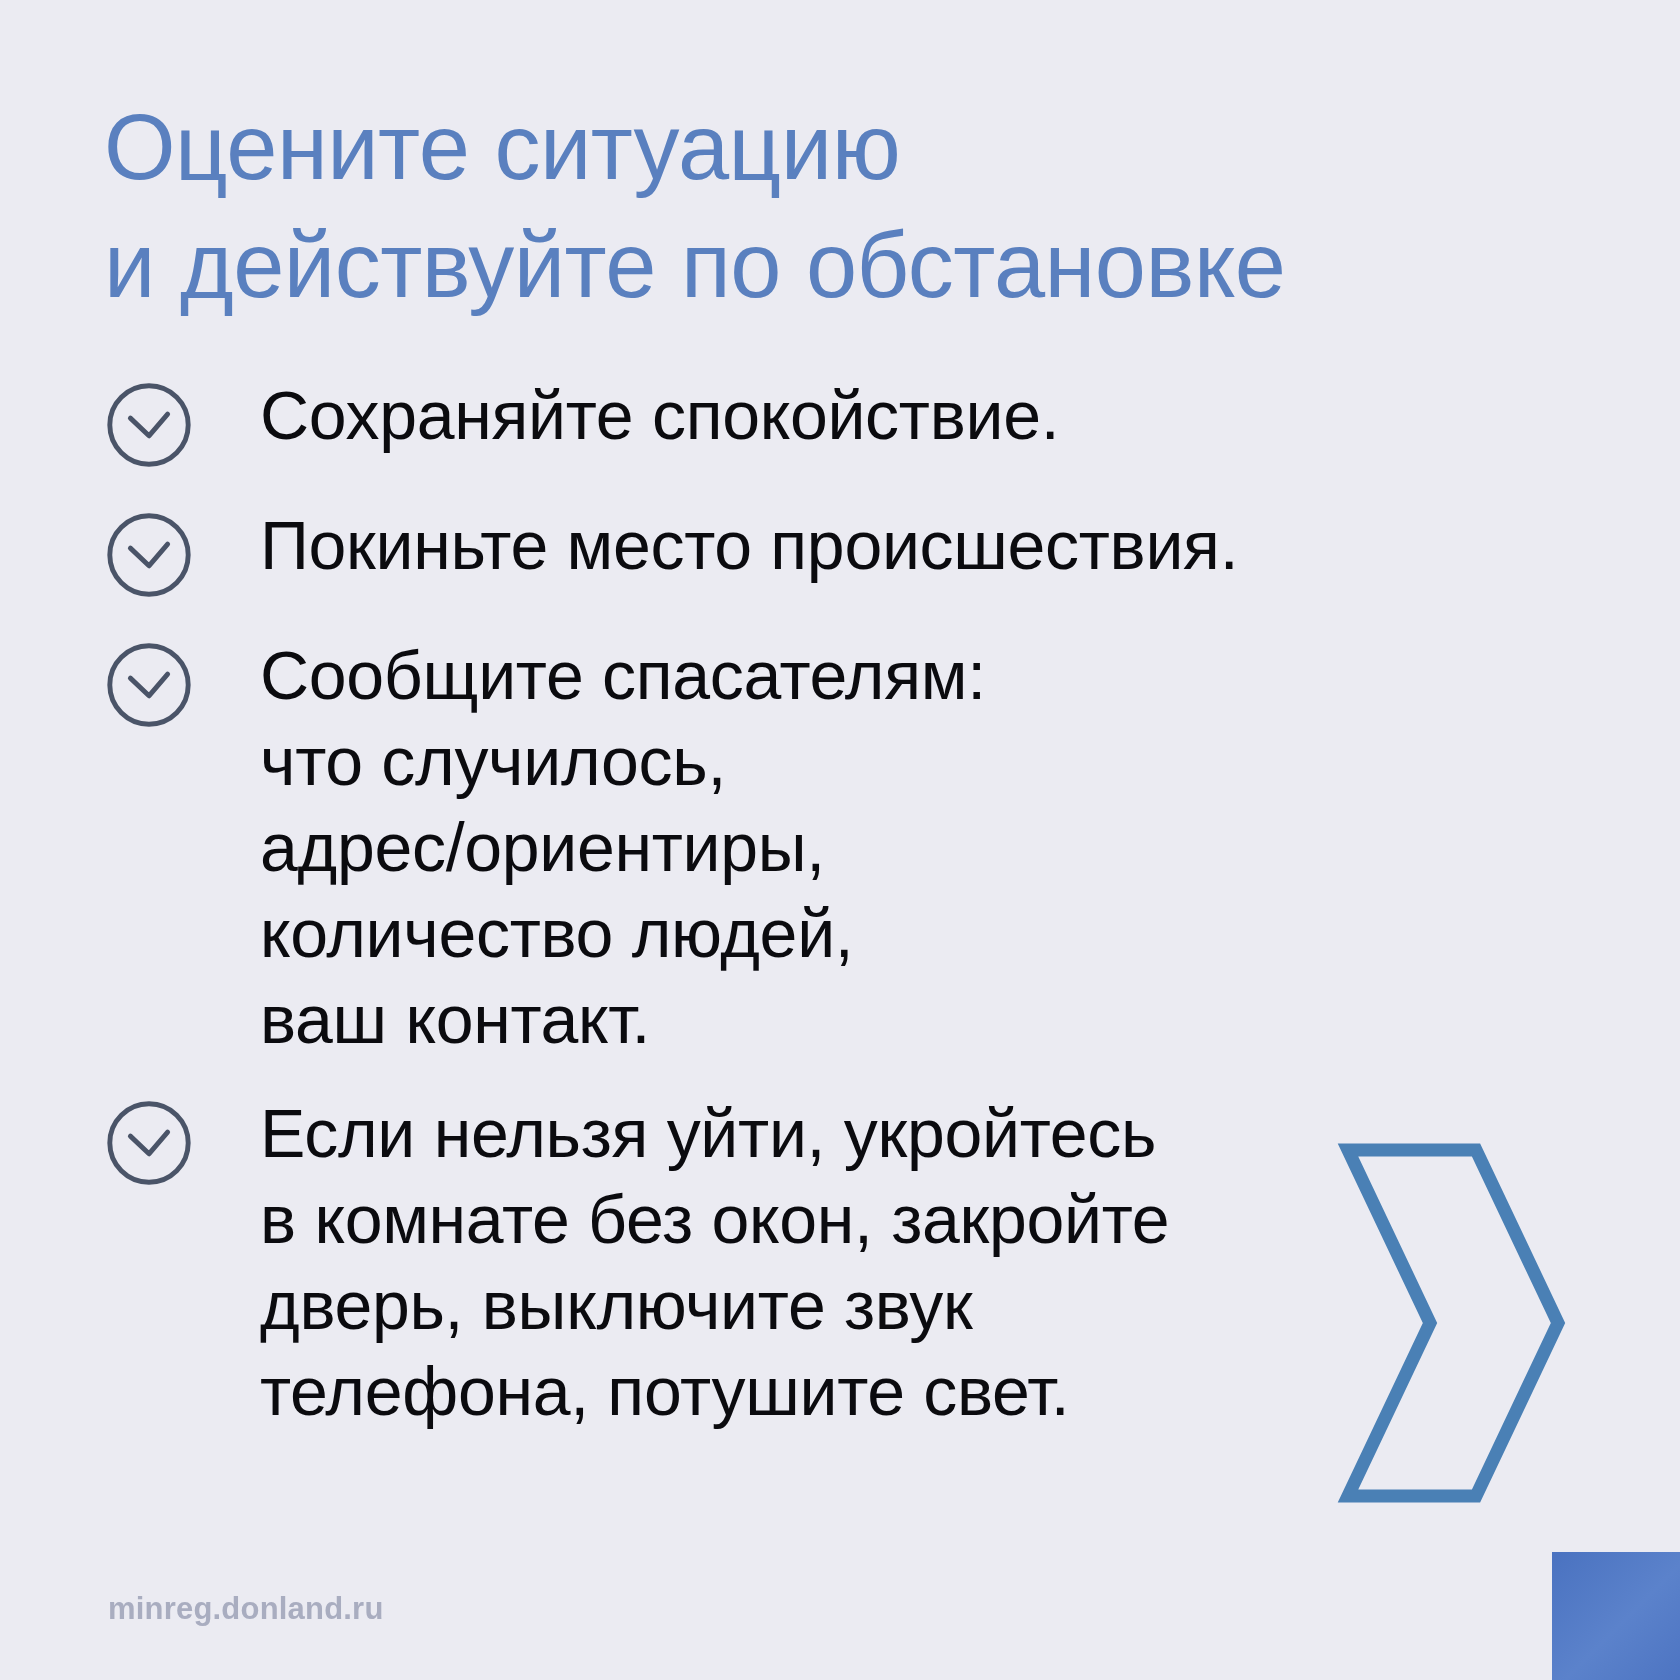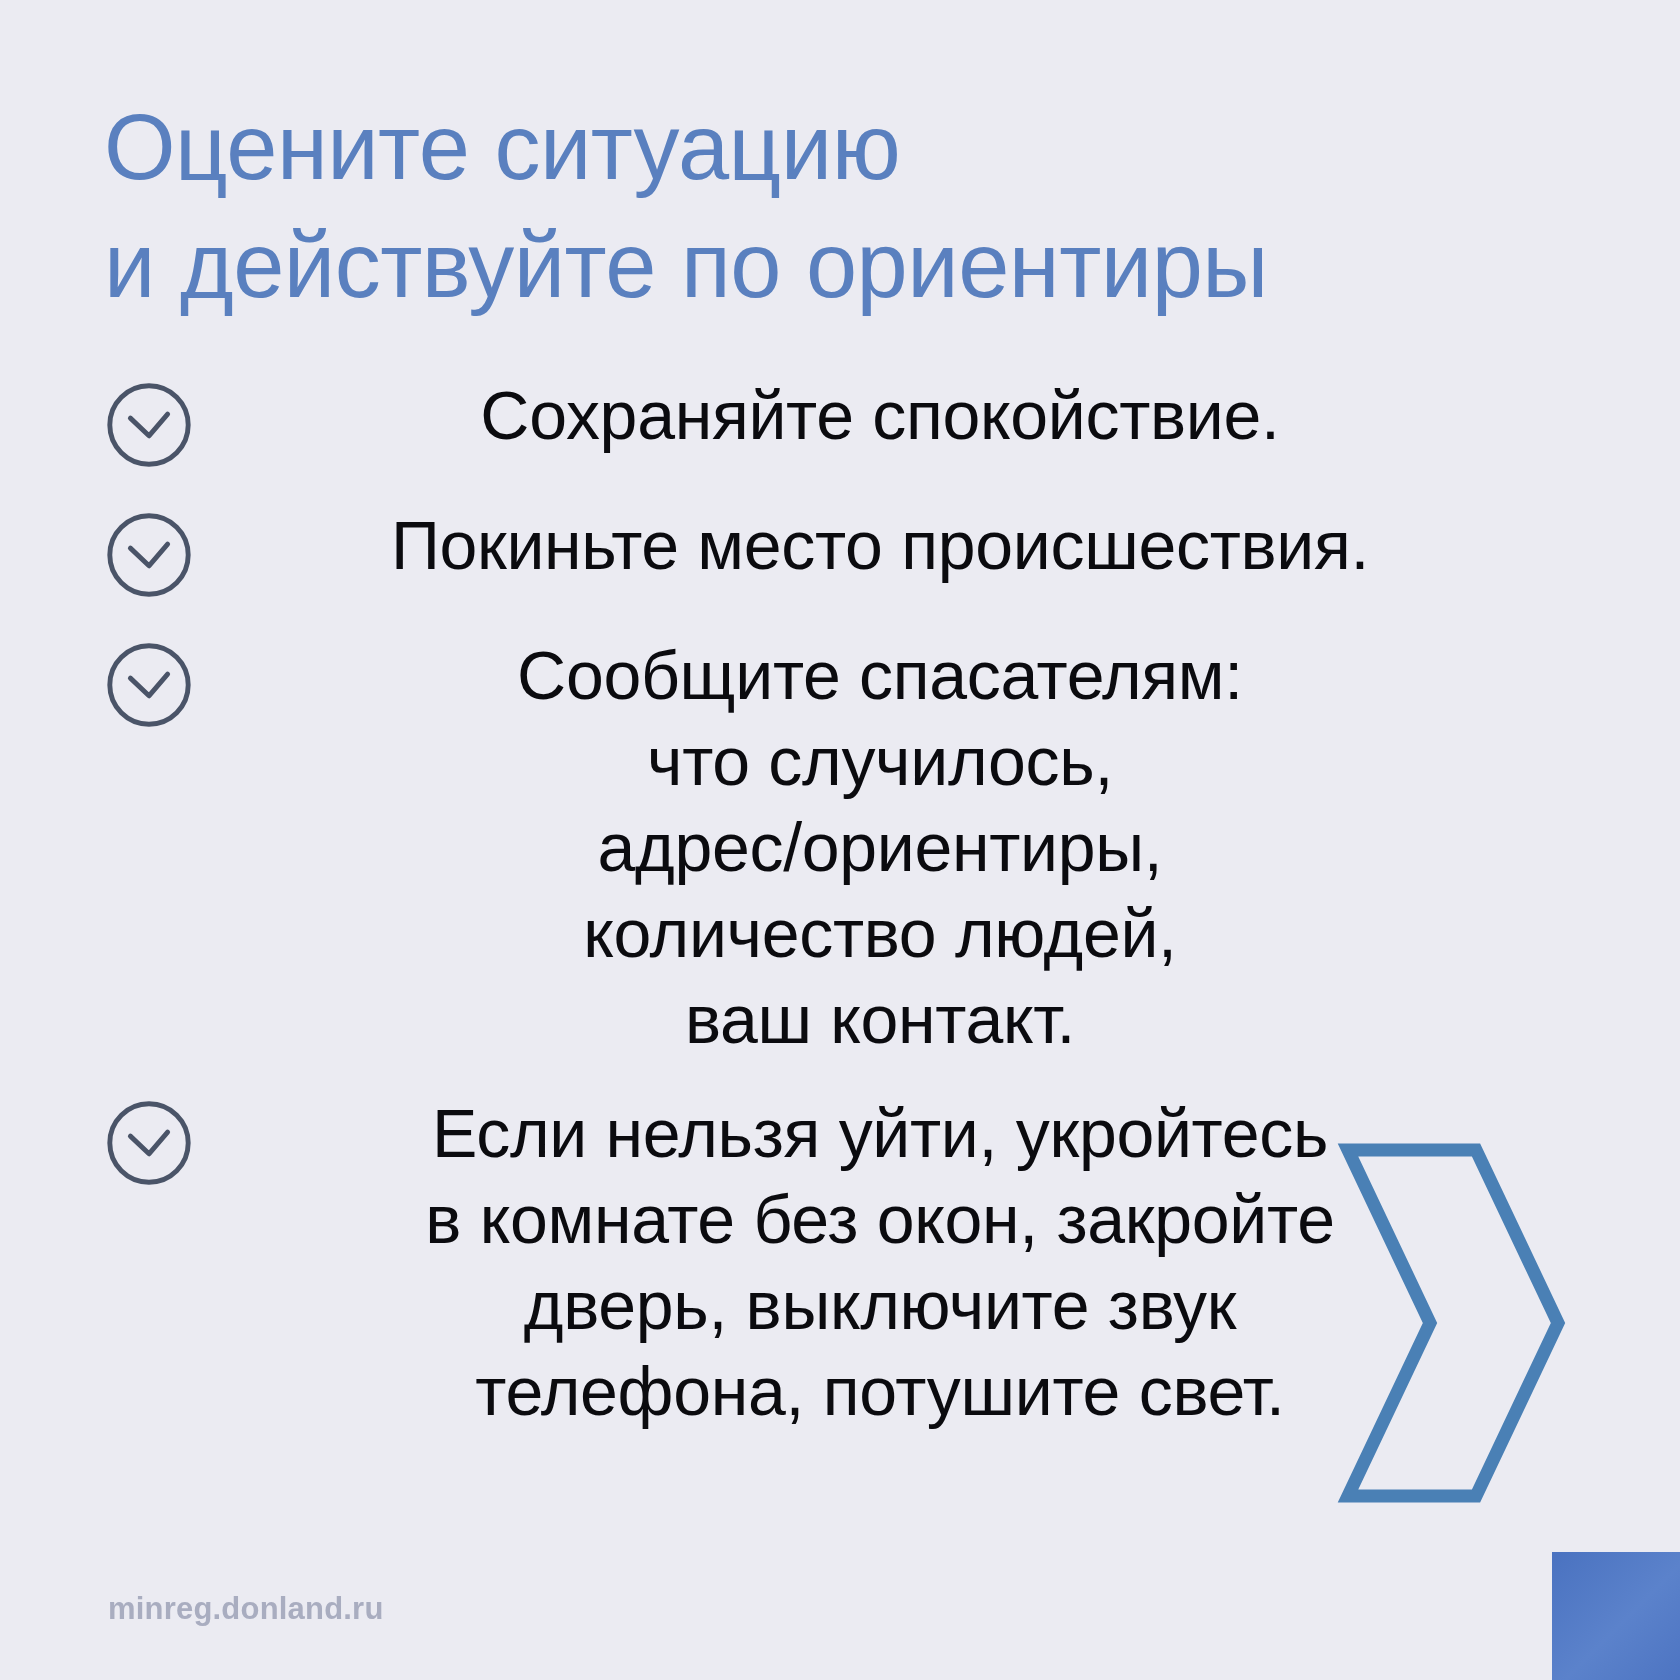--- a/index.html
+++ b/index.html
@@ -67,21 +67,20 @@
   .check-text {
     flex: 1 1 auto;
     color: #0b0b0f;
     font-size: 68px;
     line-height: 86px;
     font-weight: 400;
     padding-left: 62px;
     padding-top: 2px;
     white-space: pre-line;
     letter-spacing: -0.3px;
-    text-align: center;
   }
 
   
   #chevron-decor {
     position: absolute;
     left: 1258px;
     top: 1128px;
     width: 320px;
     height: 390px;
     pointer-events: none;
@@ -114,21 +113,21 @@
     font-weight: bold;
   }
 </style>
 </head>
 <body>
 
 <div id="poster">
 
   <div id="title-block">
     <div class="title-line">Оцените ситуацию</div>
-    <div class="title-line">и действуйте по ориентиры</div>
+    <div class="title-line">и действуйте по обстановке</div>
   </div>
 
   <div id="checklist">
 
     <div class="check-item">
       <span class="check-icon">
         <svg viewBox="0 0 100 100" xmlns="http://www.w3.org/2000/svg" aria-hidden="true">
           <circle cx="50" cy="50" r="40" fill="none" stroke="#4a5468" stroke-width="5"></circle>
           <polyline points="31,43 50,61 69,39" fill="none" stroke="#4a5468" stroke-width="5" stroke-linecap="round" stroke-linejoin="round"></polyline>
         </svg>

